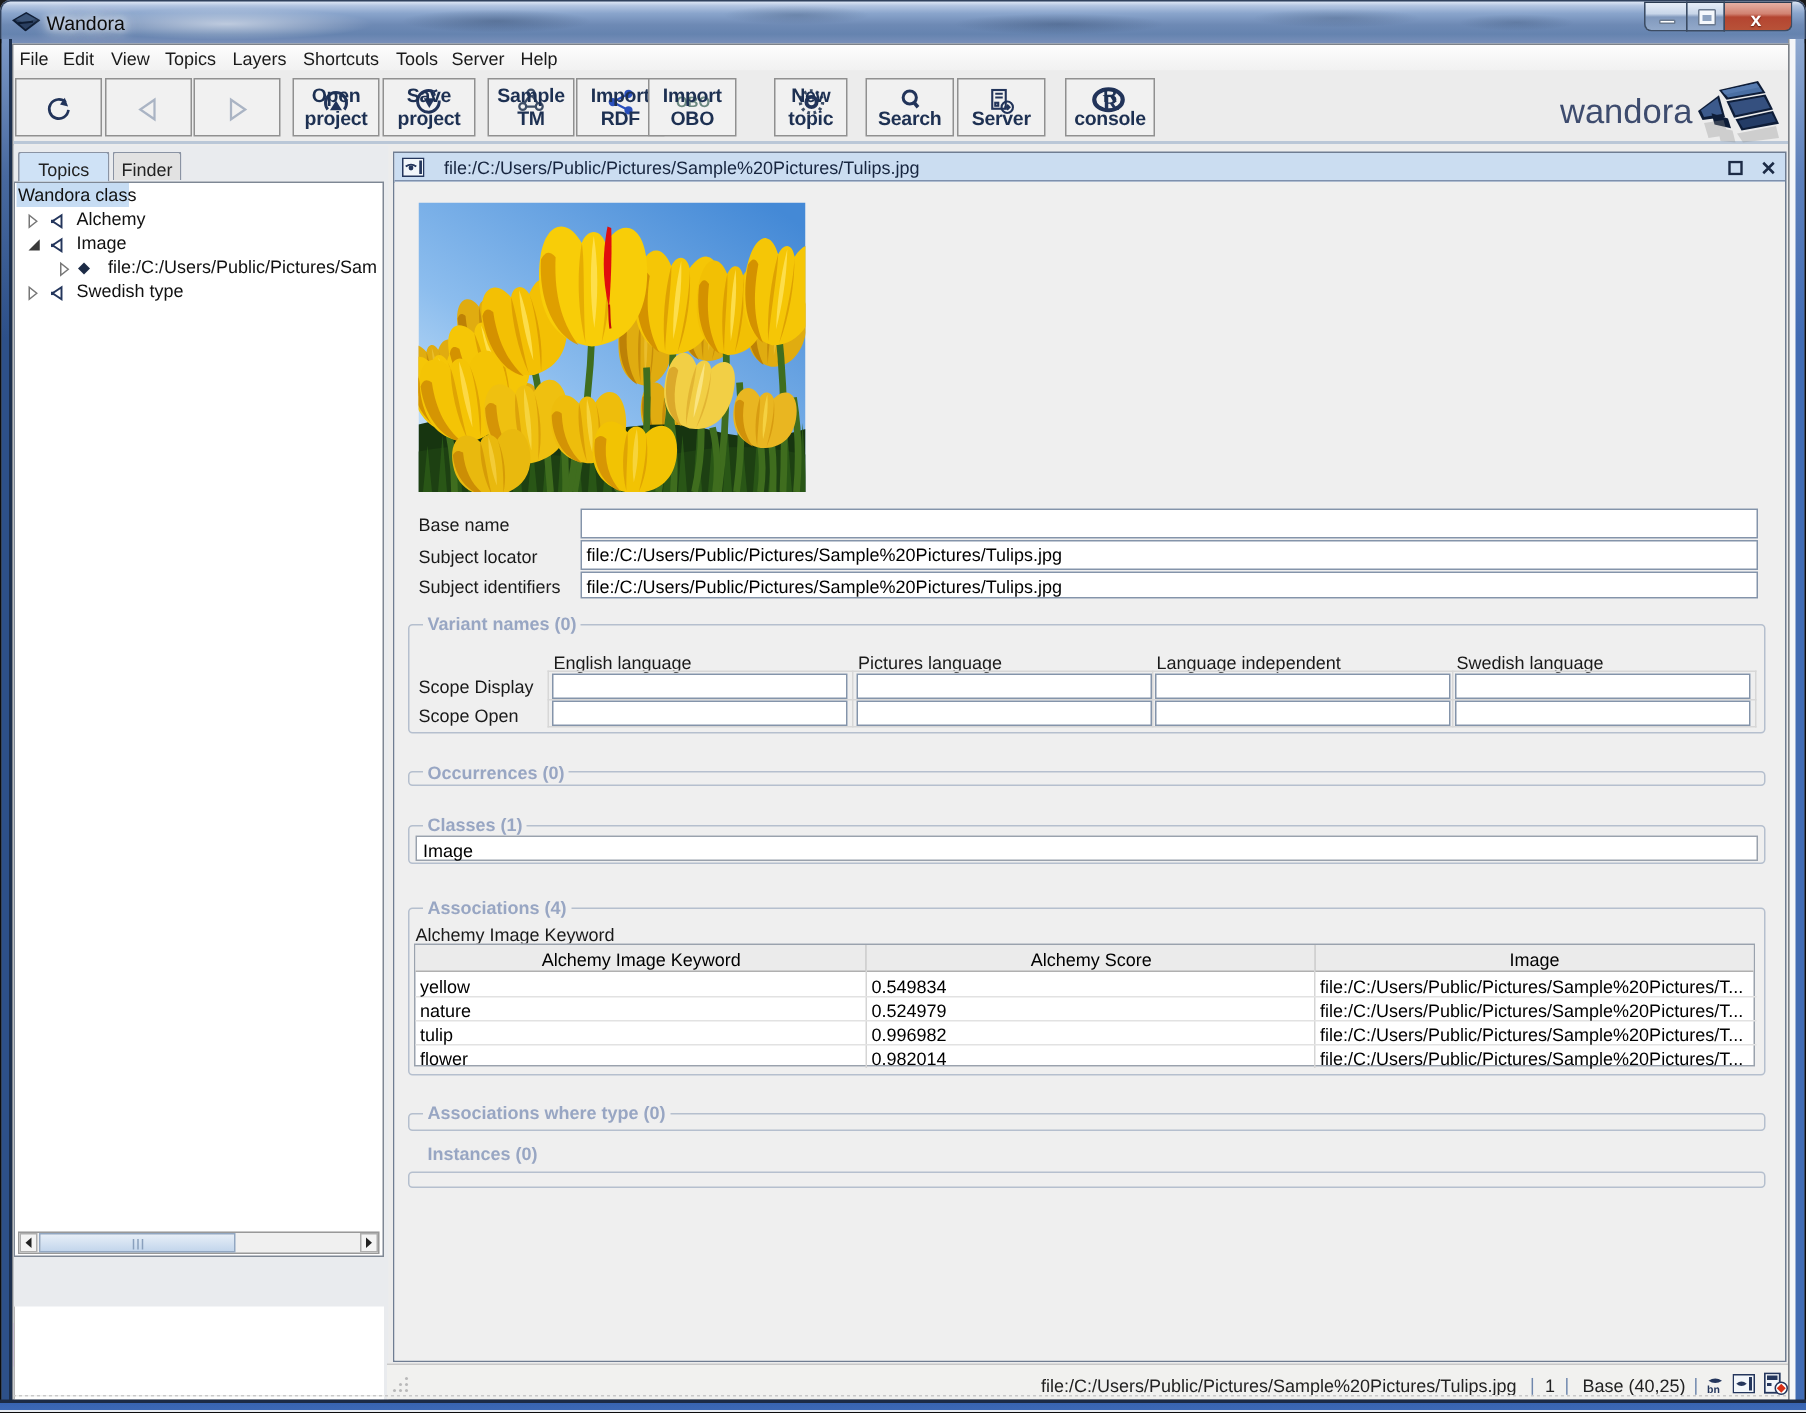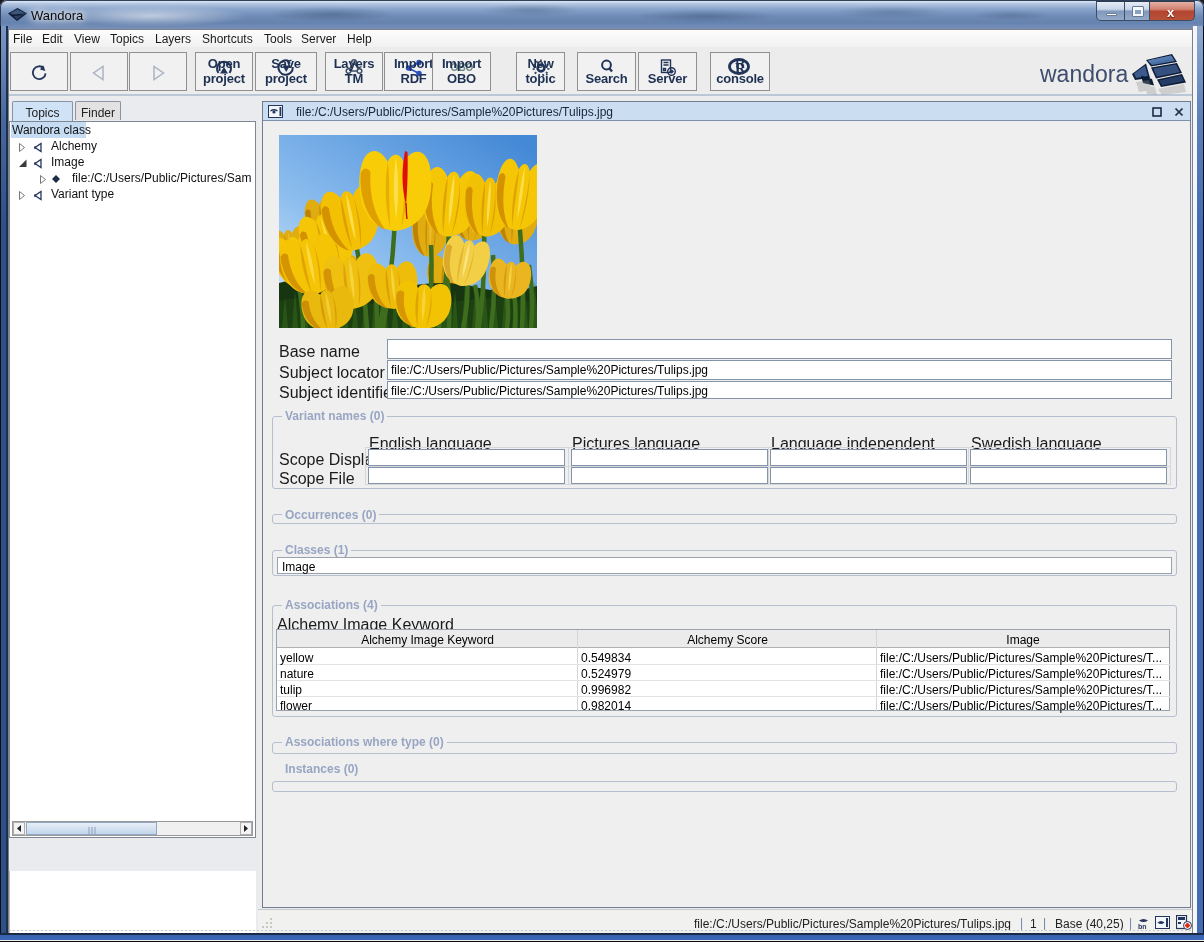--- a/index.html
+++ b/index.html
@@ -67,21 +67,21 @@
 #hs-thumb { position:absolute; left:13px; top:0px; width:131px; height:13px; background:linear-gradient(180deg,#e7eef7,#c3d6ec); border:1px solid #92a7c2; }
 .hs-arrow { position:absolute; top:0; width:12px; height:13px; background:#f4f4f4; outline:1px solid #aeaeae; outline-offset:-1px; }
 #baserow { position:absolute; left:0px; top:745px; width:247px; height:29px; background:#d946ef; border:1px solid #9eb4cf;margin-top:40px; }
 #belowbase { position:absolute; left:0px; top:774px; width:247px; height:64px; background:#fff; border-left:1px solid #b5b5b5; }
 
 #mainframe { position:absolute; left:253px; top:71px; width:929px; height:807px; background:#efefef; border:1px solid #6f7d92; }
 #iftitle { position:absolute; left:0; top:0; width:927px; height:19px; background:#cbddf1; border-bottom:1px solid #7e90ad; }
 #iftitle .t { position:absolute; left:33px; top:3px; font-size:12px; color:#17253f; }
 #ifcontent { position:absolute; left:0; top:20px; width:927px; height:785px; background:#efefef; }
 
-.flabel { position:absolute; font-size:16px; color:#1a1a1a; }
+.flabel { position:absolute; font-size:12px; color:#1a1a1a; }
 .finput { position:absolute; background:#fff; border:1px solid #8494aa; font-size:12px; color:#000; padding:2px 0 0 3px; white-space:nowrap; overflow:hidden; }
 
 .group { position:absolute; border:1px solid #b5bfce; border-radius:3px; }
 .gtitle { position:absolute; font-size:12px; font-weight:bold; color:#98a6c3; white-space:nowrap; background:#efefef; padding:0 3px; }
 
 #statusbar { position:absolute; left:249px; top:879px; width:937px; height:24px; background:#f1f1ef; border-top:1px solid #c8c8c8; font-size:12px; color:#222; }
 #win-bottom { position:absolute; left:0; top:933px; width:1204px; height:9px;
   background:linear-gradient(180deg,#1c2b45 0px,#1c2b45 2px,#3763b1 2px,#3d69b5 7px,#e8ecf2 7px,#e8ecf2 8px,#0c0c0c 8px); }
 .sbtext { position:absolute; top:7px; white-space:nowrap; }
 .sbsep { position:absolute; top:6px; color:#6f87ad; }
@@ -157,21 +157,21 @@
       </div>
       <div class="tbtn" style="left:316px; width:58px;">
         <svg width="22" height="20" viewBox="0 0 22 20">
             <g stroke="#3d4d66" stroke-width="1.5" fill="none">
               <circle cx="11" cy="4" r="2.3"></circle>
               <circle cx="5.5" cy="13" r="2.3"></circle>
               <circle cx="16.5" cy="13" r="2.3"></circle>
               <path d="M10 6 L6.5 11 M12 6 L15.5 11 M8 13 L14 13"></path>
             </g>
           </svg>
-        <span class="lbl">Layers TM</span>
+        <span class="lbl">Sample TM</span>
       </div>
       <div class="tbtn" style="left:375px; width:59px;">
         <svg width="22" height="20" viewBox="0 0 22 20">
             <g stroke="#2a50bd" stroke-width="1.5" fill="#2a50bd">
               <circle cx="5.5" cy="10" r="2"></circle>
               <circle cx="16" cy="4.5" r="2"></circle>
               <circle cx="16" cy="15.5" r="2"></circle>
               <path d="M5.5 10 L16 4.5 M5.5 10 L16 15.5" fill="none"></path>
             </g>
           </svg>
@@ -237,21 +237,21 @@
     </div>
     <div id="leftpanel">
       <div class="tab" id="tab1">Topics</div>
       <div class="tab" id="tab2">Finder</div>
       <div id="tree">
         <div id="treesel"></div>
         <div class="trow" style="left:2px; top:1px;">Wandora class</div>
         <div class="trow" style="left:41px; top:17px;">Alchemy</div>
         <div class="trow" style="left:41px; top:33px;">Image</div>
         <div class="trow" style="left:62px; top:49px;">file:/C:/Users/Public/Pictures/Sam</div>
-        <div class="trow" style="left:41px; top:65px;">Variant type</div>
+        <div class="trow" style="left:41px; top:65px;">Swedish type</div>
         <svg style="position:absolute; left:0; top:0;" width="246" height="90" viewBox="0 0 246 90">
           <g fill="none" stroke="#777" stroke-width="1">
             <polygon points="9.5,21.5 9.5,29.5 14.5,25.5"></polygon>
             <polygon points="30.5,53.5 30.5,61.5 35.5,57.5"></polygon>
             <polygon points="9.5,69.5 9.5,77.5 14.5,73.5"></polygon>
           </g>
           <polygon points="9,45 16.5,45 16.5,37.5" fill="#3a3a3a"></polygon>
           <g fill="none" stroke="#24365c" stroke-width="1.3">
             <polygon points="31,21.5 31,29.5 25,25.5"></polygon>
             <polygon points="31,37.5 31,45.5 25,41.5"></polygon>
@@ -693,21 +693,21 @@
         <div class="finput" style="left:124px;top:238px;width:785px;height:20px;">file:/C:/Users/Public/Pictures/Sample%20Pictures/Tulips.jpg</div>
         <div class="finput" style="left:124px;top:259px;width:785px;height:18px;">file:/C:/Users/Public/Pictures/Sample%20Pictures/Tulips.jpg</div>
 
         <div class="group" style="left:9px;top:294px;width:905px;height:73px;"></div>
         <span class="gtitle" style="left:19px;top:287px;">Variant names (0)</span>
         <span class="flabel" style="left:106px;top:313px;text-align:right;">English language</span>
         <span class="flabel" style="left:309px;top:313px;">Pictures language</span>
         <span class="flabel" style="left:508px;top:313px;">Language independent</span>
         <span class="flabel" style="left:708px;top:313px;">Swedish language</span>
         <span class="flabel" style="left:16px;top:329px;">Scope Display</span>
-        <span class="flabel" style="left:16px;top:348px;">Scope File</span>
+        <span class="flabel" style="left:16px;top:348px;">Scope Open</span>
         <i style="position:absolute;left:102px;top:325px;width:806px;height:1px;background:#d7d7d7;"></i>
         <i style="position:absolute;left:102px;top:344px;width:806px;height:1px;background:#d7d7d7;"></i>
         <i style="position:absolute;left:102px;top:362px;width:806px;height:1px;background:#d7d7d7;"></i>
         <i style="position:absolute;left:102px;top:325px;width:1px;height:38px;background:#d7d7d7;"></i>
         <i style="position:absolute;left:305px;top:325px;width:1px;height:38px;background:#d7d7d7;"></i>
         <i style="position:absolute;left:505px;top:325px;width:1px;height:38px;background:#d7d7d7;"></i>
         <i style="position:absolute;left:705px;top:325px;width:1px;height:38px;background:#d7d7d7;"></i>
         <i style="position:absolute;left:907px;top:325px;width:1px;height:38px;background:#d7d7d7;"></i>
         <div class="finput" style="left:105px;top:327px;width:197px;height:17px;"></div>
         <div class="finput" style="left:308px;top:327px;width:197px;height:17px;"></div>

